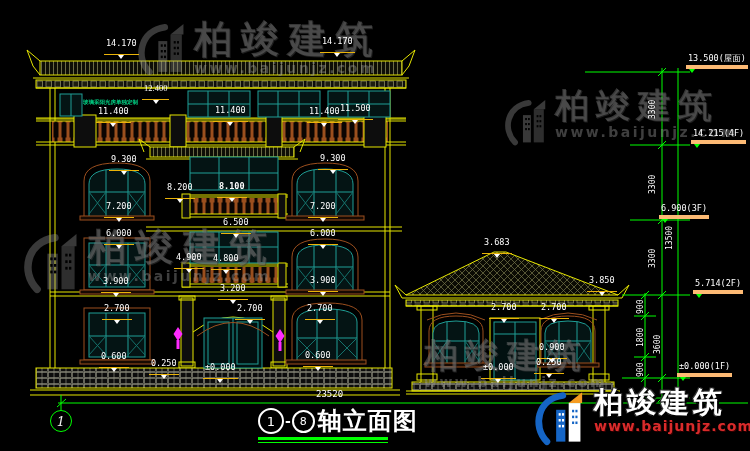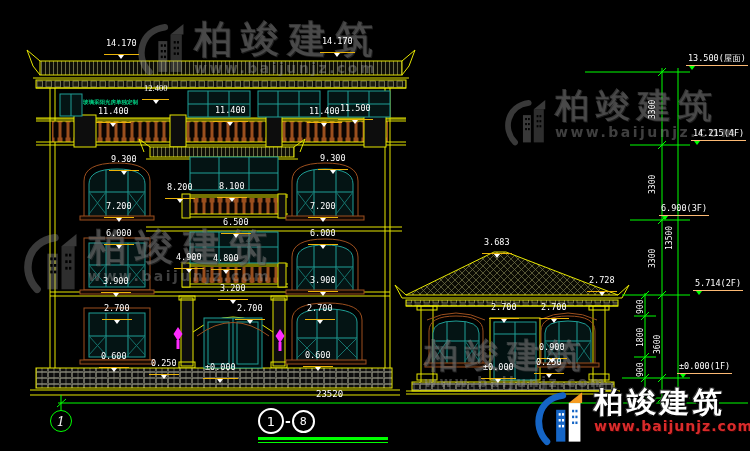--- a/index.html
+++ b/index.html
@@ -7,21 +7,21 @@
          font-family:"DejaVu Sans", sans-serif;}
   svg{display:block;}
   #linework{position:absolute;left:0;top:0;}
 
   
   .lvl{position:absolute;color:#fff;font:8.5px/1.15 "DejaVu Sans Mono", monospace;text-align:center;white-space:nowrap;z-index:6;}
   .lvl .t{display:block;padding:0 2px 5px;border-bottom:1px solid #eab308;}
   .lvl::after{content:'';display:block;width:0;height:0;margin:0 auto;
               border:3.5px solid transparent;border-top:4.5px solid #fff;border-bottom:0;}
   .rlvl{position:absolute;color:#fff;font:8.5px/1.15 "DejaVu Sans Mono", monospace;white-space:nowrap;z-index:6;}
-  .rlvl .t{display:block;padding:0 2px 1px;border-bottom:1px solid #fdba74;}
+  .rlvl .t{display:block;padding:0 2px 1px;border-bottom:4px solid #fdba74;}
   .rlvl::after{content:'';display:block;width:0;height:0;margin-left:3px;
                border:3.5px solid transparent;border-top:4.5px solid #00ff00;border-bottom:0;}
   .vdim{position:absolute;color:#fff;font:8px/1 "DejaVu Sans Mono", monospace;white-space:nowrap;
         transform:rotate(-90deg);transform-origin:0 0;z-index:6;}
   .odim{position:absolute;left:316px;top:390px;color:#fff;font:9px/1 "DejaVu Sans Mono", monospace;z-index:6;}
   .note{position:absolute;left:83px;top:100px;color:#00d587;font:bold 5.5px/1 "DejaVu Sans", sans-serif;
         letter-spacing:0;z-index:6;white-space:nowrap;}
 
   
   .axisbub{position:absolute;left:50px;top:410px;width:20px;height:20px;border:1.5px solid #00ff00;
@@ -359,21 +359,21 @@
       </div>
       <div class="lvl" style="position: absolute; left: 109px; top: 155px;">
         <span class="t">9.300</span>
       </div>
       <div class="lvl" style="position: absolute; left: 318px; top: 154px;">
         <span class="t">9.300</span>
       </div>
       <div class="lvl" style="position: absolute; left: 165px; top: 183px;">
         <span class="t">8.200</span>
       </div>
-      <div class="lvl" style="position: absolute; left: 217px; top: 182px;">
+      <div class="lvl" style="position: absolute; left: 217px; top: 182px; font-weight: bold;">
         <span class="t">8.100</span>
       </div>
       <div class="lvl" style="position: absolute; left: 104px; top: 202px;">
         <span class="t">7.200</span>
       </div>
       <div class="lvl" style="position: absolute; left: 308px; top: 202px;">
         <span class="t">7.200</span>
       </div>
       <div class="lvl" style="position: absolute; left: 221px; top: 218px;">
         <span class="t">6.500</span>
@@ -417,21 +417,21 @@
       <div class="lvl" style="position: absolute; left: 149px; top: 359px;">
         <span class="t">0.250</span>
       </div>
       <div class="lvl" style="position: absolute; left: 203px; top: 363px;">
         <span class="t">±0.000</span>
       </div>
       <div class="lvl" style="position: absolute; left: 482px; top: 238px;">
         <span class="t">3.683</span>
       </div>
       <div class="lvl" style="position: absolute; left: 587px; top: 276px;">
-        <span class="t">2.728</span>
+        <span class="t">3.850</span>
       </div>
       <div class="lvl" style="position: absolute; left: 489px; top: 303px;">
         <span class="t">2.700</span>
       </div>
       <div class="lvl" style="position: absolute; left: 539px; top: 303px;">
         <span class="t">2.700</span>
       </div>
       <div class="lvl" style="position: absolute; left: 537px; top: 343px;">
         <span class="t">0.900</span>
       </div>
@@ -472,20 +472,21 @@
 
   <div class="odim">23520</div>
   <div class="note">玻璃采阳光房单独定制</div>
   <div class="axisbub">1</div>
 
   <div class="titleblock">
     <div class="titlerow">
       <span class="circ">1</span>
       <span class="tdash">-</span>
       <span class="circ small">8</span>
+      <span class="tname">轴立面图</span>
     </div>
     <div class="tunder1"></div>
     <div class="tunder2"></div>
   </div>
 
   <div class="wm wm1">
     <svg class="wm-logo" width="52" height="60" viewBox="0 0 64 74">
         <use href="#bjlogo"></use>
       </svg>
     <div class="wm-txt">

